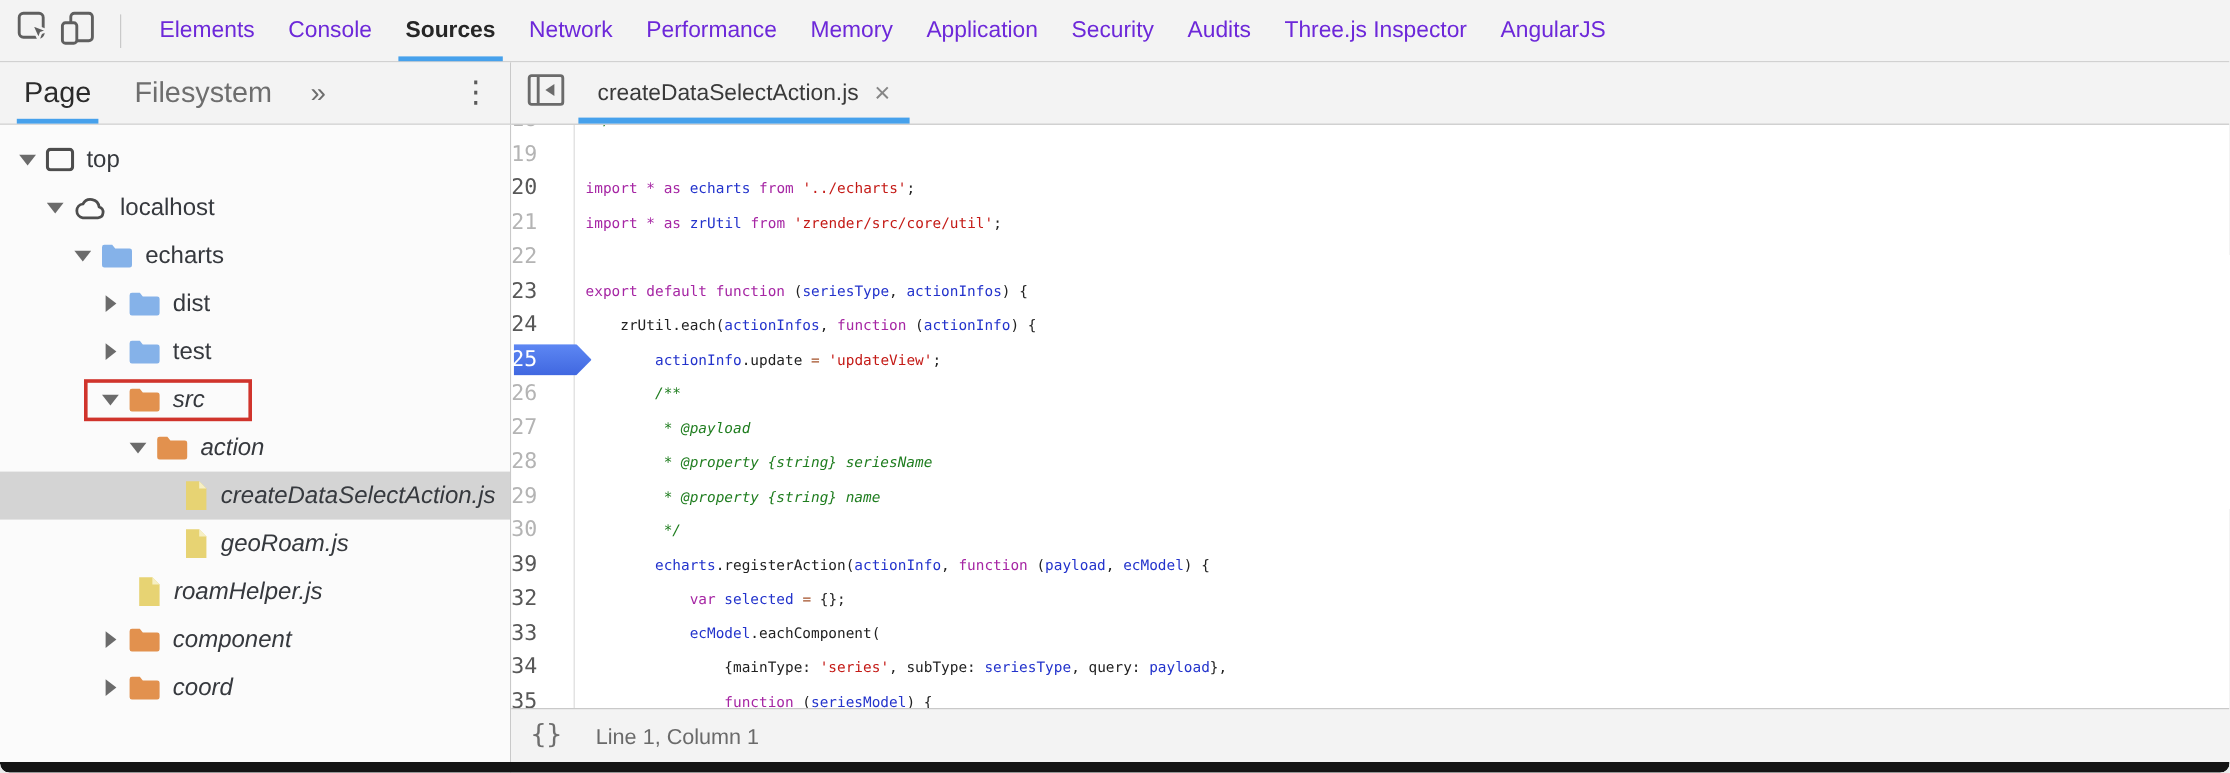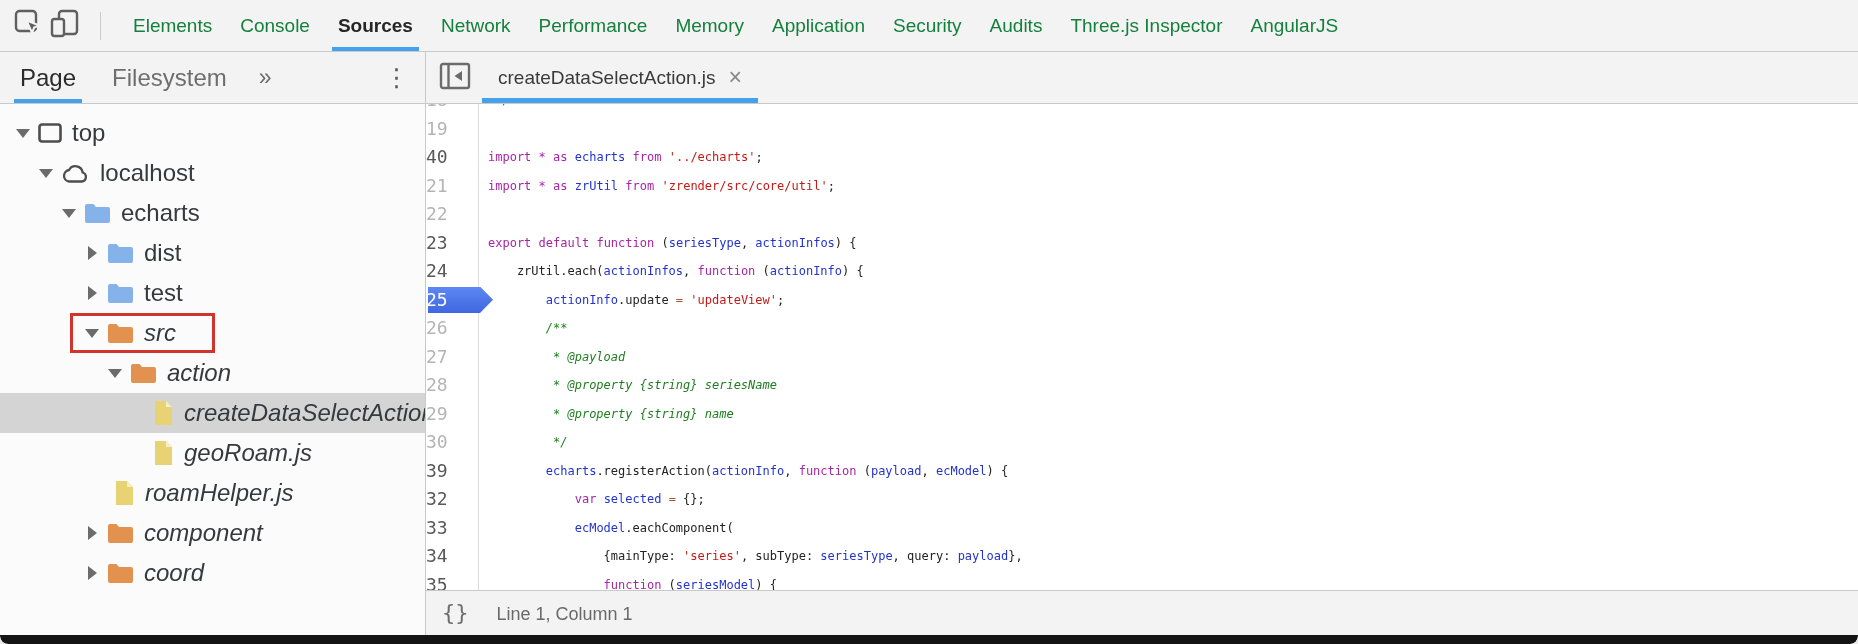--- a/index.html
+++ b/index.html
@@ -11,21 +11,21 @@
   }
   
   .top-toolbar { height: 52px; background:#f3f3f3; border-bottom:1px solid #c9c9c9;
     display:flex; align-items:stretch; }
   .icon-btn { width:36px; align-self:center; height:36px; display:flex;
     align-items:center; justify-content:center; cursor:pointer; }
   .icon-btn:first-child { margin-left:10px; }
   .toolbar-sep { width:1px; height:28px; background:#c9c9c9; align-self:center; margin:0 18px 0 18px; }
   .main-tabs { display:flex; align-items:stretch; }
   .main-tab { display:flex; align-items:center; padding:0 14px; font-size:19px;
-    color:#15803d; position:relative; cursor:pointer; white-space:nowrap; }
+    color:#6d28d9; position:relative; cursor:pointer; white-space:nowrap; }
   .main-tab.active { color:#262626; font-weight:bold; }
   .main-tab.active::after { content:""; position:absolute; left:8px; right:8px; bottom:0;
     height:4px; background:var(--accent); }
   
   .second-row { height:52px; display:flex; }
   .sidebar-tabs { width:426px; flex:0 0 426px; background:#f3f3f3;
     border-right:1px solid #c9c9c9; border-bottom:1px solid #c9c9c9;
     display:flex; align-items:stretch; }
   .side-tab { display:flex; align-items:center; font-size:24px; color:#6e6e6e;
     position:relative; padding:0 6px; margin-left:14px; cursor:pointer; }
@@ -43,21 +43,21 @@
   .file-tab { display:flex; align-items:center; padding:0 16px; position:relative; cursor:pointer; }
   .file-tab::after { content:""; position:absolute; left:0; right:0; bottom:0;
     height:5px; background:var(--accent); }
   .file-tab-label { font-size:19px; color:#3a3a3a; }
   .tab-close { margin-left:13px; color:#868686; font-size:23px; line-height:1; cursor:pointer; }
   
   .content { display:flex; height:540px; }
   .sidebar { width:426px; flex:0 0 426px; border-right:1px solid #c9c9c9;
     background:#fbfbfb; overflow:hidden; padding-top:9px; }
   .trow { height:40px; display:flex; align-items:center; white-space:nowrap;
-    font-size:24px; color:#36393e; cursor:pointer; overflow:hidden; }
+    font-size:20px; color:#36393e; cursor:pointer; overflow:hidden; }
   .trow.selected { background:#d4d4d4; }
   .trow .tlabel { margin-left:10px; }
   .trow.italic .tlabel { font-style:italic; }
   .tarrow { width:18px; flex:0 0 18px; display:flex; justify-content:center; }
   .tri-down { width:0; height:0; border-left:7px solid transparent;
     border-right:7px solid transparent; border-top:9px solid #6b6b6b; }
   .tri-right { width:0; height:0; border-top:7px solid transparent;
     border-bottom:7px solid transparent; border-left:9px solid #6b6b6b; }
   .ticon { margin-left:6px; display:flex; align-items:center; }
   .hlbox { display:flex; align-items:center; border:3px solid var(--annot);
@@ -323,21 +323,21 @@
           </span>
           <span class="tlabel">coord</span>
         </div>
       </div>
     <div class="editor">
       <div class="code-area">
         <div class="gutter">
           <div class="ginner" id="gutter-col">
               <div class="gnum">18</div>
               <div class="gnum">19</div>
-              <div class="gnum strong">40</div>
+              <div class="gnum strong">20</div>
               <div class="gnum">21</div>
               <div class="gnum">22</div>
               <div class="gnum strong">23</div>
               <div class="gnum strong">24</div>
               <div class="gnum bp"><span class="bpflag"></span><span class="bpnum">25</span></div>
               <div class="gnum">26</div>
               <div class="gnum">27</div>
               <div class="gnum">28</div>
               <div class="gnum">29</div>
               <div class="gnum">30</div>

